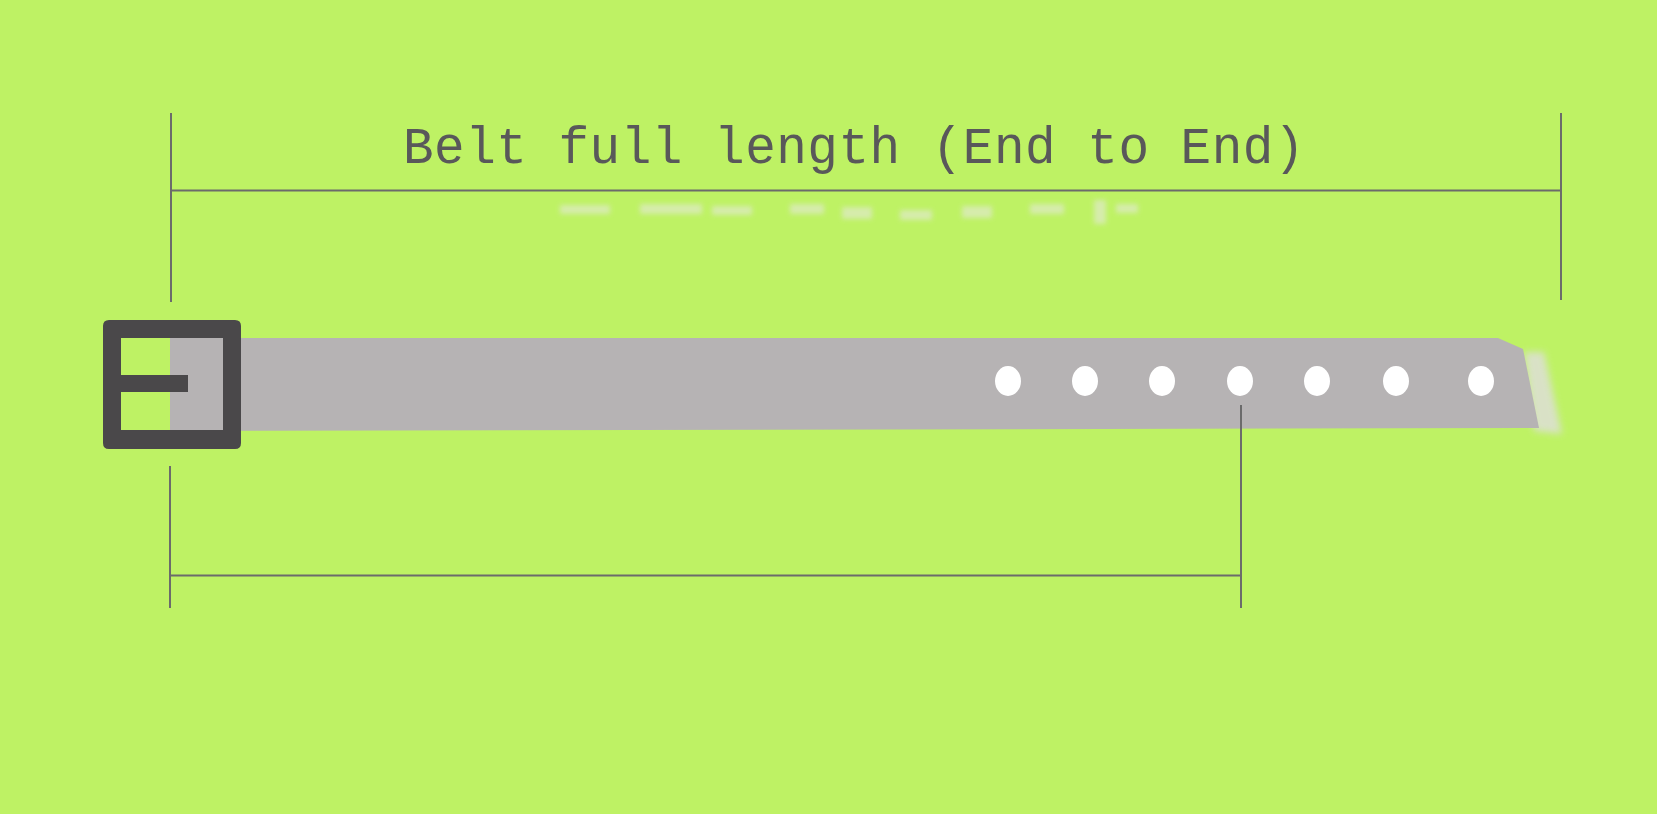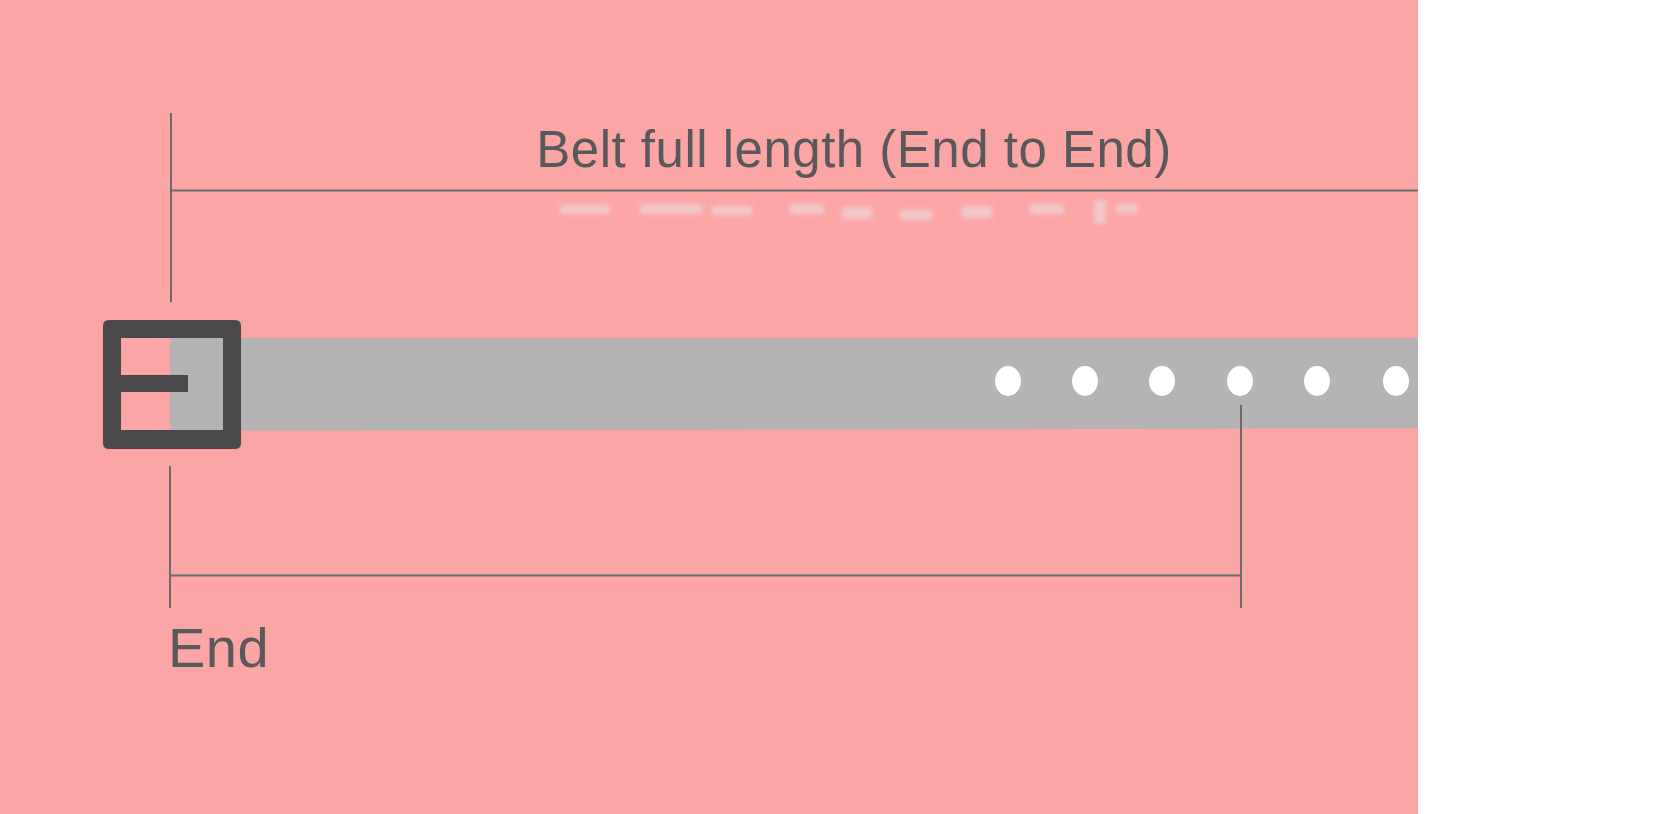--- a/index.html
+++ b/index.html
@@ -1,22 +1,22 @@
 <!DOCTYPE html>
 <html style="--color-belt: #b6b3b4; --color-buckle: #4a484a; --color-hole: #ffffff; --color-line: #6b6b6b; --color-text: #59585a; --color-smudge: #e9e7e7; --color-shadow: #e0dedf;"><head>
 <meta charset="utf-8">
 <style>
   html, body { margin: 0; padding: 0; background: #ffffff; }
   #stage {
     position: relative;
-    width: 1418px;
+    width: 1657px;
     height: 814px;
-    background: #fca5a5;
+    background: #bef264;
     overflow: hidden;
-    font-family: Liberation Sans, sans-serif;
+    font-family: Liberation Mono, monospace;
   }
   #diagram-svg { position: absolute; left: 0; top: 0; }
   .measure-line {
     stroke: var(--color-line, #6b6b6b);
     stroke-width: 2;
     fill: none;
   }
   .label {
     position: absolute;
     color: var(--color-text, #59585a);
@@ -96,15 +96,14 @@
     </g>
 
     <g>
       <line class="measure-line" x1="170" y1="466" x2="170" y2="608"></line>
       <line class="measure-line" x1="170" y1="575.5" x2="1240" y2="575.5"></line>
       <line class="measure-line" x1="1241" y1="405" x2="1241" y2="608"></line>
     </g>
   </svg>
 
   <div class="label title-label">Belt full length (End to End)</div>
-  <div class="label end-label">End</div>
 
 </div>
 
 </body></html>

